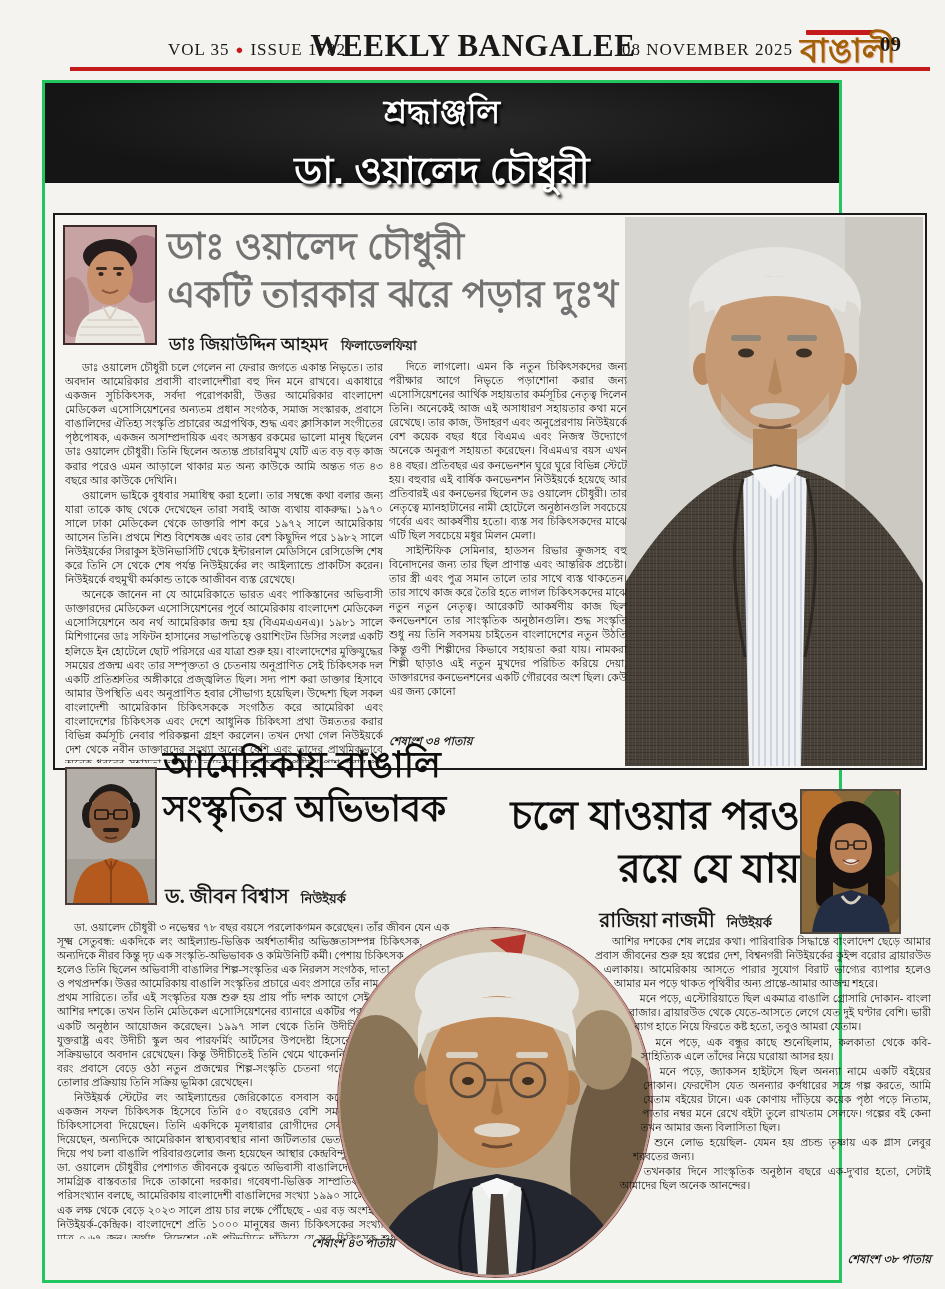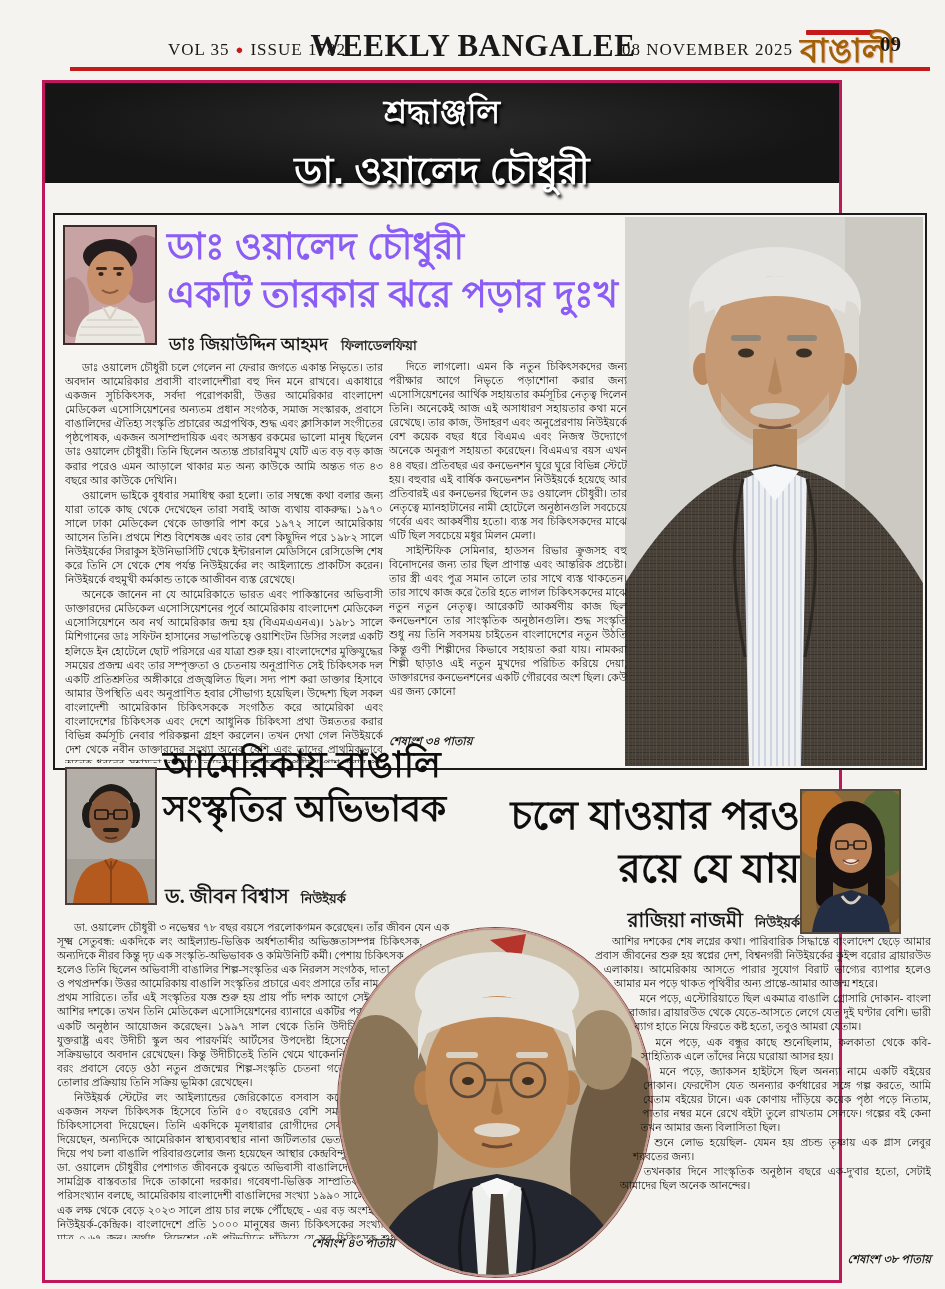--- a/index.html
+++ b/index.html
@@ -11,34 +11,34 @@
   .masthead-title{position:absolute;left:473px;top:28px;transform:translateX(-50%);
         font-size:31px;font-weight:bold;letter-spacing:0.5px;white-space:nowrap;}
   .issue-date{position:absolute;left:622px;top:40px;font-size:17px;letter-spacing:1px;white-space:nowrap;}
   .logo{position:absolute;left:800px;top:30px;width:80px;height:38px;text-align:center;}
   .logo .bar{display:block;height:5px;background:#c41a1c;margin:0 6px 1px 6px;border-radius:1px;}
   .logo .word{font-family:"Liberation Sans",sans-serif;font-weight:bold;font-size:33px;line-height:30px;
         color:#a16207;text-shadow:1px 1px 0 #e9b6b6;}
   .page-number{position:absolute;left:880px;top:32px;font-size:21px;font-weight:bold;}
   .red-rule{position:absolute;left:70px;top:67px;width:860px;height:4px;background:#c41a1c;}
   
-  .frame{position:absolute;left:42px;top:80px;width:800px;height:1203px;border:3px solid #be185d;
+  .frame{position:absolute;left:42px;top:80px;width:800px;height:1203px;border:3px solid #22c55e;
         box-sizing:border-box;background:#f5f3ef;}
   .banner{position:absolute;left:0;top:0;width:100%;height:100px;
         background:radial-gradient(ellipse at 50% 40%, #2a2a2a 0%, #151515 70%);
         color:#fff;text-align:center;font-family:"Liberation Sans",sans-serif;}
   .banner .l1{font-size:32px;font-weight:bold;margin-top:4px;text-shadow:2px 3px 3px #000;}
   .banner .l2{font-size:38px;font-weight:bold;text-shadow:2px 3px 3px #000;}
   
   .main-box{position:absolute;left:8px;top:130px;width:874px;height:557px;border:2px solid #1b1b1b;
         box-sizing:border-box;background:#f7f5f1;}
   .main-box .author-photo{position:absolute;left:8px;top:10px;width:90px;height:116px;
         border:2px solid #3c2b28;overflow:hidden;}
   .main-headline{position:absolute;left:112px;top:8px;width:470px;font-family:"Liberation Sans",sans-serif;
-        font-weight:bold;color:#8b5cf6;line-height:1.3;}
+        font-weight:bold;color:#737373;line-height:1.3;}
   .main-headline .h1a{font-size:37px;}
   .main-headline .h1b{font-size:37px;}
   .main-byline{position:absolute;left:114px;top:116px;white-space:nowrap;}
   .main-byline .a{font-family:"Liberation Sans",sans-serif;font-weight:bold;font-size:17px;}
   .main-byline .loc{font-size:13px;margin-left:9px;font-weight:bold;color:#222;}
   .main-photo{position:absolute;right:2px;top:2px;width:298px;height:549px;overflow:hidden;background:#d8d6d1;}
   .bodytext{font-size:10.6px;line-height:1.33;text-align:justify;color:#141414;}
   .bodytext p{margin:0 0 1px 0;text-indent:17px;}
   .col1{position:absolute;left:10px;top:146px;width:318px;height:402px;overflow:hidden;}
   .col2{position:absolute;left:334px;top:145px;width:238px;height:368px;overflow:hidden;}
@@ -53,21 +53,21 @@
   .byline2 .loc{font-family:"Liberation Sans",sans-serif;font-weight:bold;font-size:13px;margin-left:8px;}
   .art2{position:absolute;left:12px;top:838px;width:590px;height:318px;overflow:hidden;}
   .art2 .wrapcircle{float:right;width:305px;height:352px;
         shape-outside:ellipse(158px 176px at 160px 180px);}
   .cont2{position:absolute;left:210px;top:1152px;width:140px;text-align:right;}
   .circle-photo{position:absolute;left:293px;top:845px;width:310px;height:345px;border-radius:50%;
         overflow:hidden;border:2px solid #c4948a;box-shadow:0 0 0 1px #7a4a44;}
   .headline3{position:absolute;left:450px;top:706px;width:305px;text-align:right;
         font-family:"Liberation Sans",sans-serif;font-weight:bold;font-size:40px;line-height:1.32;color:#0e0e0e;}
   .photo3{position:absolute;left:755px;top:706px;width:97px;height:141px;border:2px solid #544a40;overflow:hidden;}
-  .byline3{position:absolute;left:480px;top:822px;width:275px;text-align:right;white-space:nowrap;}
+  .byline3{position:absolute;left:503px;top:822px;width:275px;text-align:center;white-space:nowrap;}
   .byline3 .a{font-weight:bold;font-size:20px;}
   .byline3 .loc{font-family:"Liberation Sans",sans-serif;font-weight:bold;font-size:13px;margin-left:8px;}
   .art3{position:absolute;left:550px;top:852px;width:336px;height:314px;overflow:hidden;}
   .art3 .wrapcircle{float:left;width:48px;height:265px;margin-top:18px;
         shape-outside:ellipse(160px 172px at -112px 155px);}
   .cont3{position:absolute;left:700px;top:1168px;width:186px;text-align:right;}
   svg{display:block;}
 </style>
 </head>
 <body>

